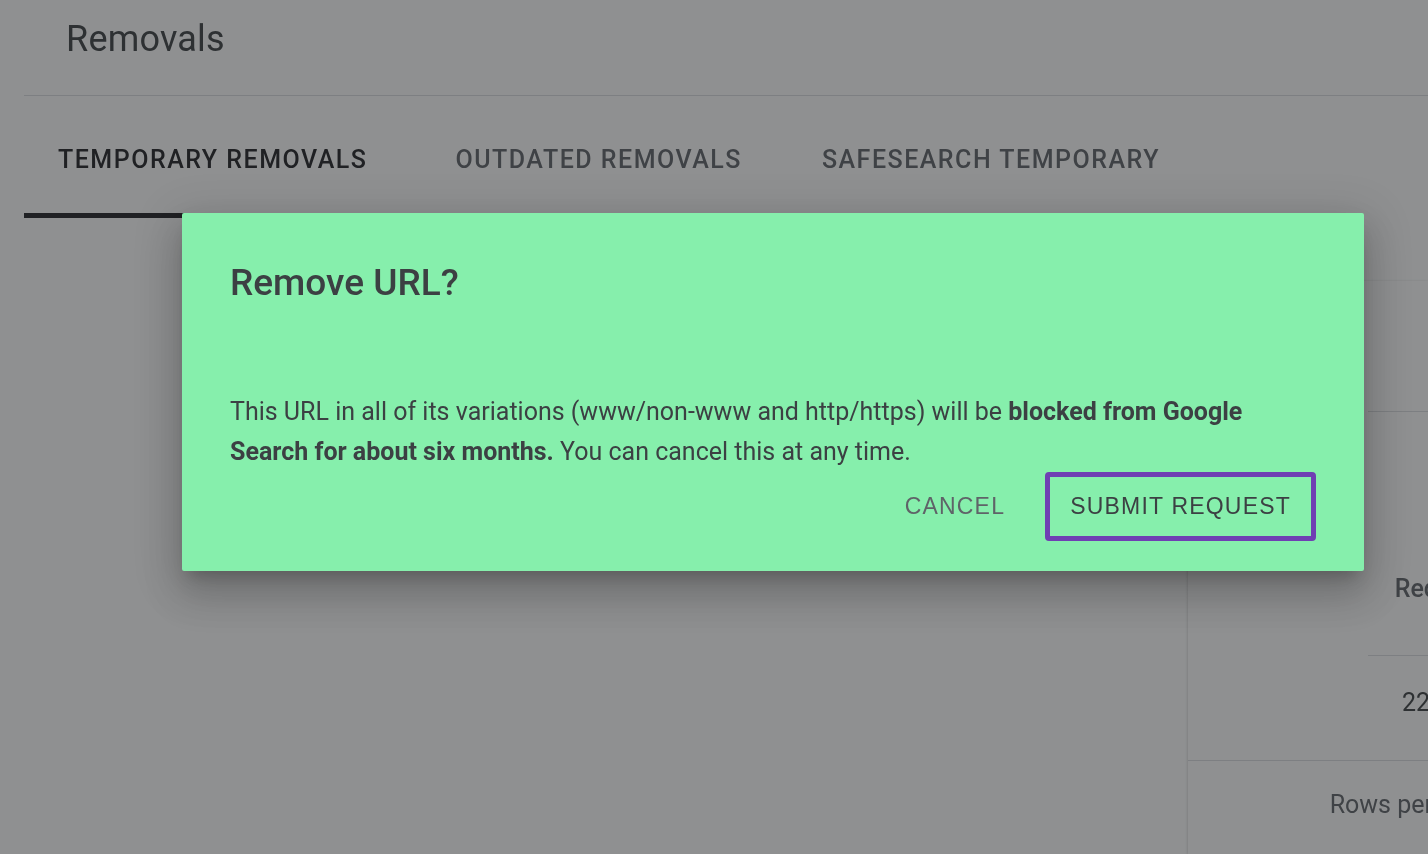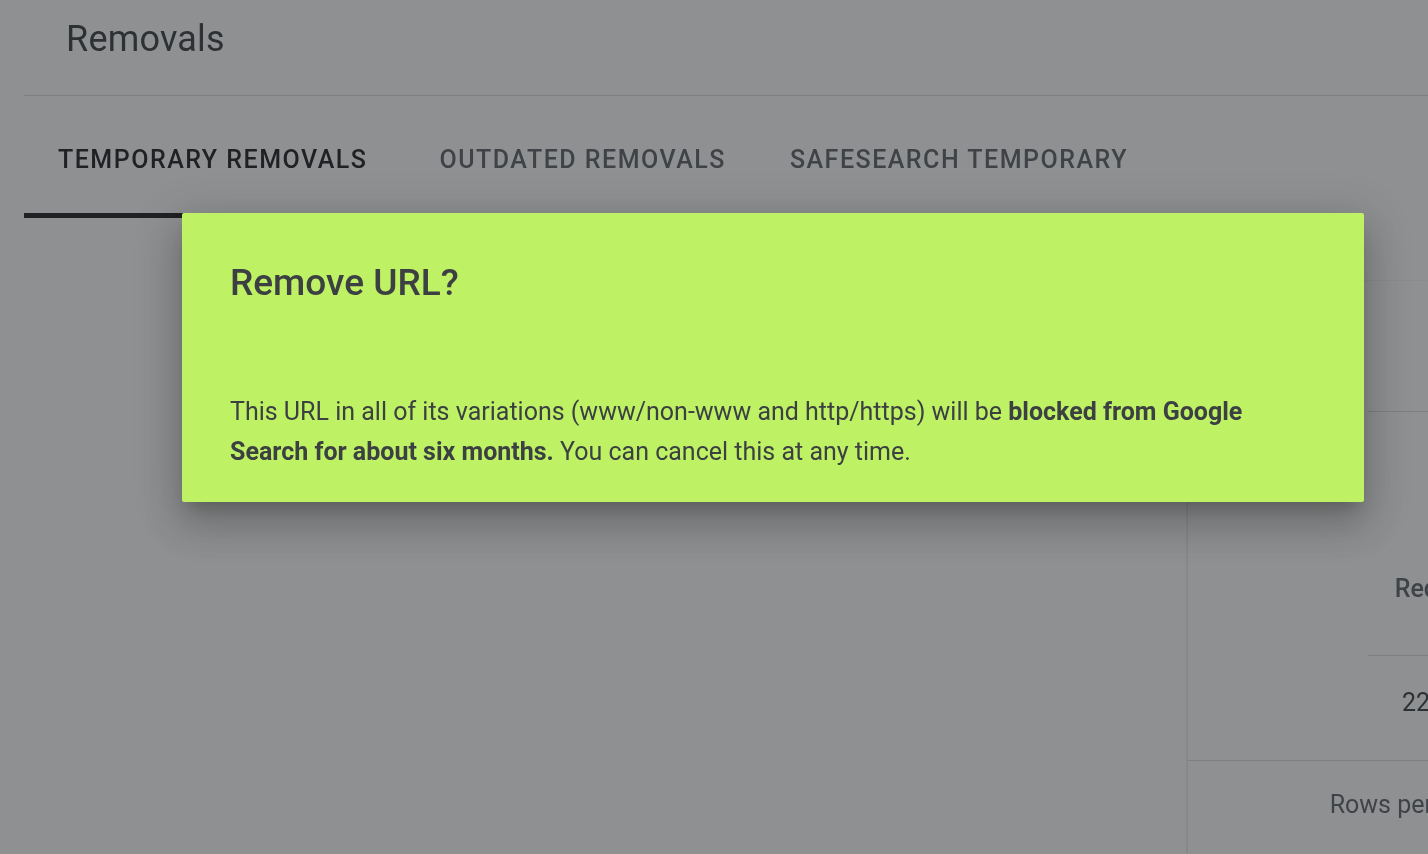--- a/index.html
+++ b/index.html
@@ -36,21 +36,21 @@
       left: 24px;
       right: 0;
       height: 1px;
       background: #dadce0;
     }
     .tabs {
       position: absolute;
       top: 145px;
       left: 24px;
       display: flex;
-      gap: 0;
+      gap: 16px;
     }
     .tab {
       padding: 0 32px 38px 32px;
       font-size: 25px;
       font-weight: 500;
       letter-spacing: 1.5px;
       color: #5f6368;
       cursor: pointer;
     }
     .tab:first-child {
@@ -127,21 +127,21 @@
     .overlay {
       position: absolute;
       inset: 0;
       background: rgba(32,33,36,0.5);
     }
     .dialog {
       position: absolute;
       top: 213px;
       left: 182px;
       width: 1182px;
-      background: #bef264;
+      background: #86efac;
       border-radius: 2px;
       box-shadow: 0 11px 15px -7px rgba(0,0,0,0.2), 0 24px 38px 3px rgba(0,0,0,0.14), 0 9px 46px 8px rgba(0,0,0,0.12);
       padding: 48px 48px 30px 48px;
     }
     .dialog-title {
       font-size: 37px;
       font-weight: 500;
       color: #3c4043;
       margin-bottom: 88px;
     }
@@ -232,13 +232,17 @@
 <div class="overlay"></div>
 
 <div class="dialog">
   <h2 class="dialog-title">Remove URL?</h2>
 
 
   <p class="dialog-description">
     <span>This URL in all of its variations (www/non-www and http/https) will be </span><span class="bold">blocked from Google Search for about six months.</span><span> You can cancel this at any time.</span>
   </p>
 
+  <div class="dialog-actions">
+    <button class="btn-cancel">CANCEL</button>
+    <button class="btn-submit">SUBMIT REQUEST</button>
+  </div>
 </div>
 
 </body></html>

